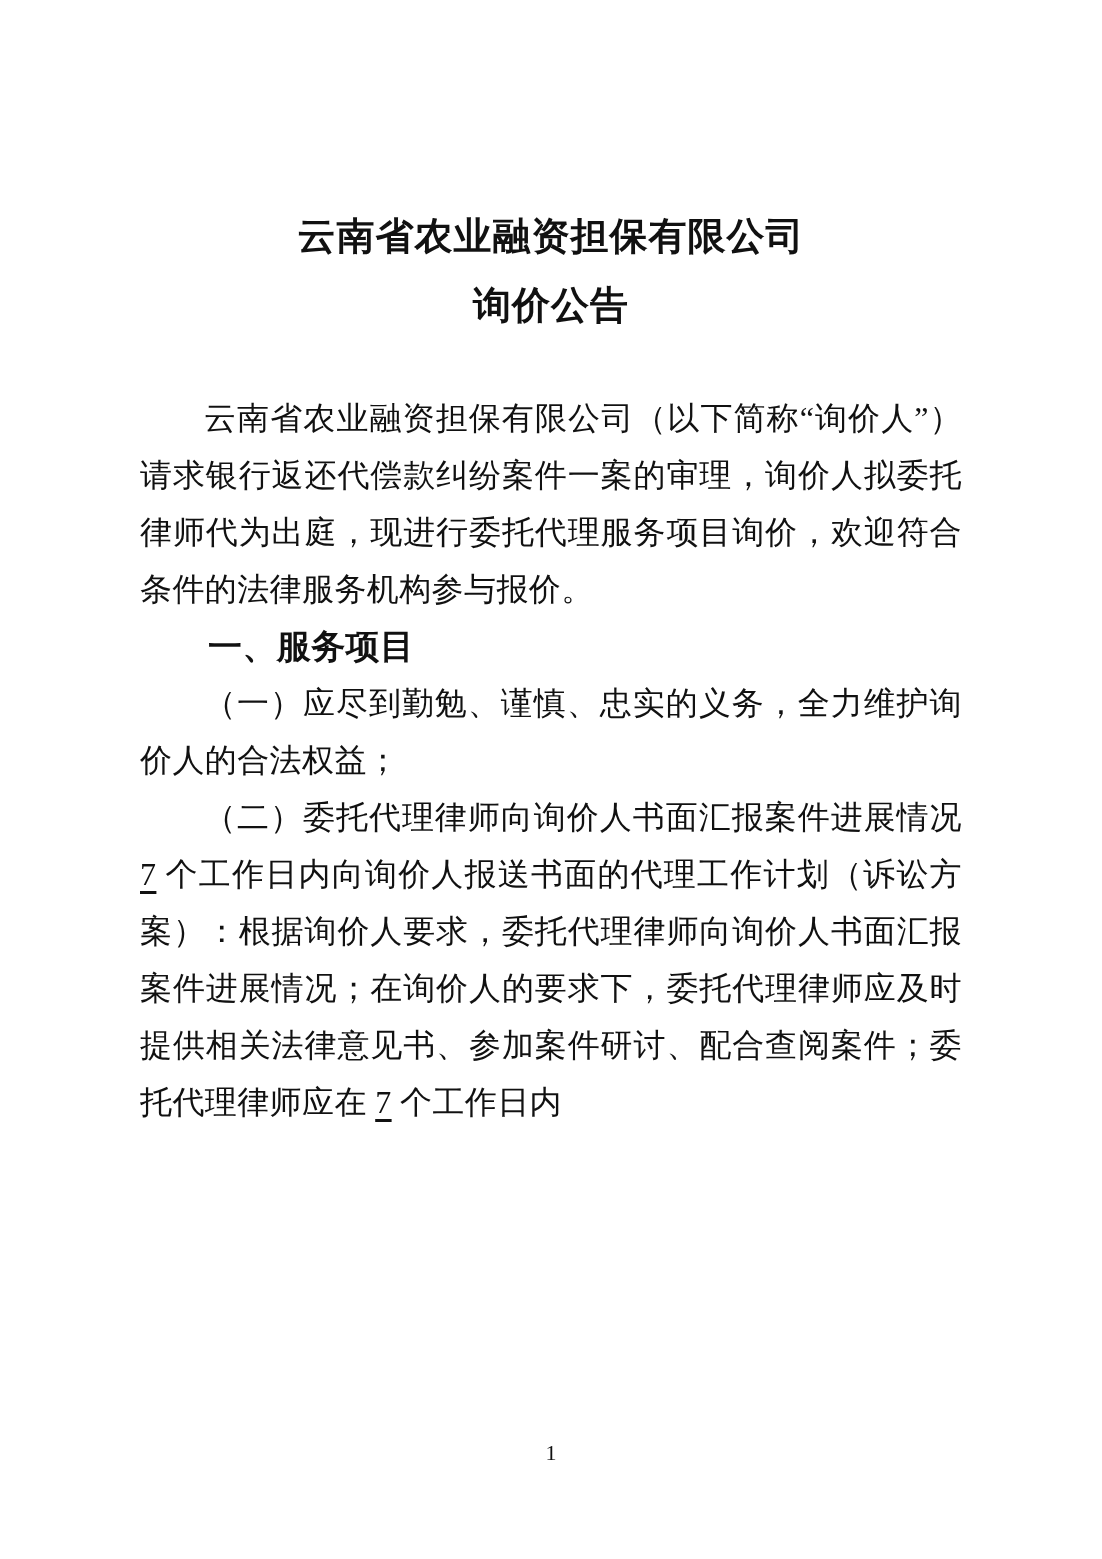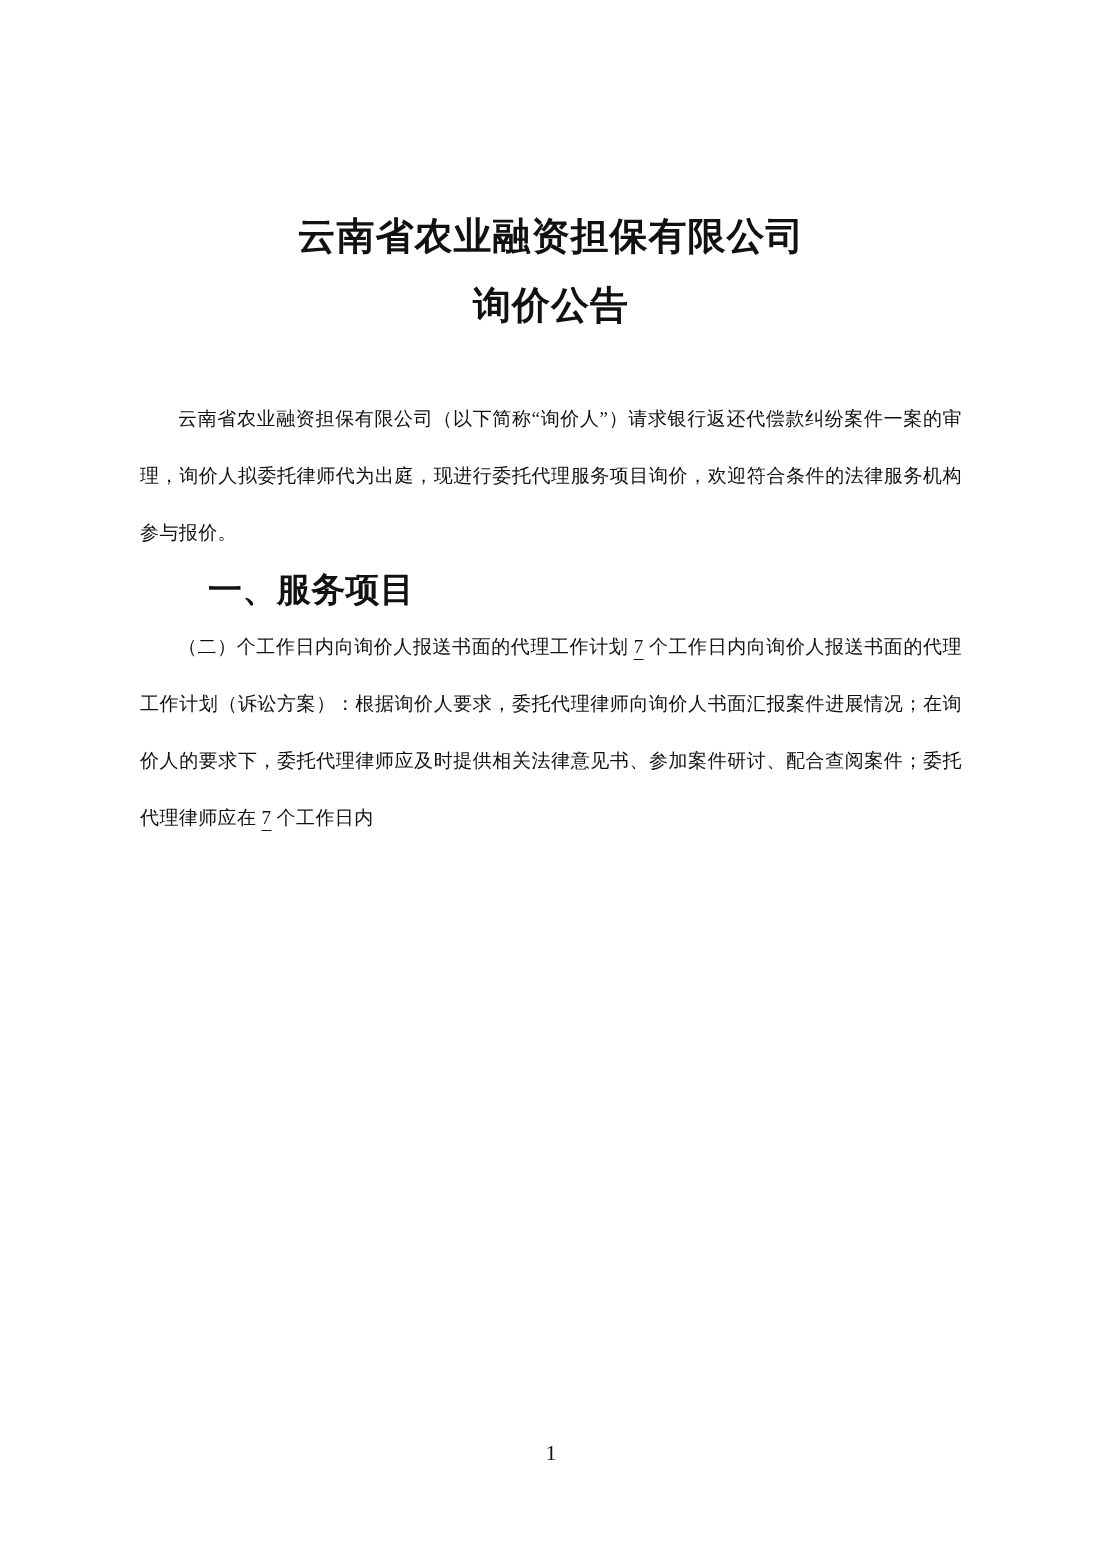--- a/index.html
+++ b/index.html
@@ -32,21 +32,21 @@
     font-weight: 700;
     font-size: 38px;
     line-height: 69px;
     letter-spacing: 1px;
   }
   .doc-content {
     margin-top: 50px;
   }
   .doc-paragraph, .doc-heading {
     margin: 0;
-    font-size: 19px;
+    font-size: 32px;
     line-height: 57px;
     text-align: justify;
     text-indent: 2em;
     letter-spacing: 0.4px;
   }
   .doc-heading {
     font-family: "Liberation Sans", "DejaVu Sans", sans-serif;
     font-weight: 700;
     font-size: 34px;
     text-align: left;
@@ -71,17 +71,18 @@
 
 <div class="page">
   <div class="page-inner">
     <div class="doc-title">
       <div>云南省农业融资担保有限公司</div>
       <div>询价公告</div>
     </div>
     <div class="doc-content">
         <p class="doc-paragraph"><span>云南省农业融资担保有限公司（以下简称“询价人”）请求银行返还代偿款纠纷案件一案的审理，询价人拟委托律师代为出庭，现进行委托代理服务项目询价，欢迎符合条件的法律服务机构参与报价。</span></p>
         <p class="doc-heading"><span>一、服务项目</span></p>
-        <p class="doc-paragraph"><span>（二）个工作日内向询价人报送书面的代理工作计划 </span><span class="u">7</span><span> 个工作日内向询价人报送书面的代理工作计划（诉讼方案）：根据询价人要求，委托代理律师向询价人书面汇报案件进展情况；在询价人的要求下，委托代理律师应及时提供相关法律意见书、参加案件研讨、配合查阅案件；委托代理律师应在 </span><span class="u">7</span><span> 个工作日内</span></p>
+        <p class="doc-paragraph"><span>（一）应尽到勤勉、谨慎、忠实的义务，全力维护询价人的合法权益；</span></p>
+        <p class="doc-paragraph"><span>（二）委托代理律师向询价人书面汇报案件进展情况 </span><span class="u">7</span><span> 个工作日内向询价人报送书面的代理工作计划（诉讼方案）：根据询价人要求，委托代理律师向询价人书面汇报案件进展情况；在询价人的要求下，委托代理律师应及时提供相关法律意见书、参加案件研讨、配合查阅案件；委托代理律师应在 </span><span class="u">7</span><span> 个工作日内</span></p>
       </div>
   </div>
   <div class="page-footer">1</div>
 </div>
 
 </body></html>

